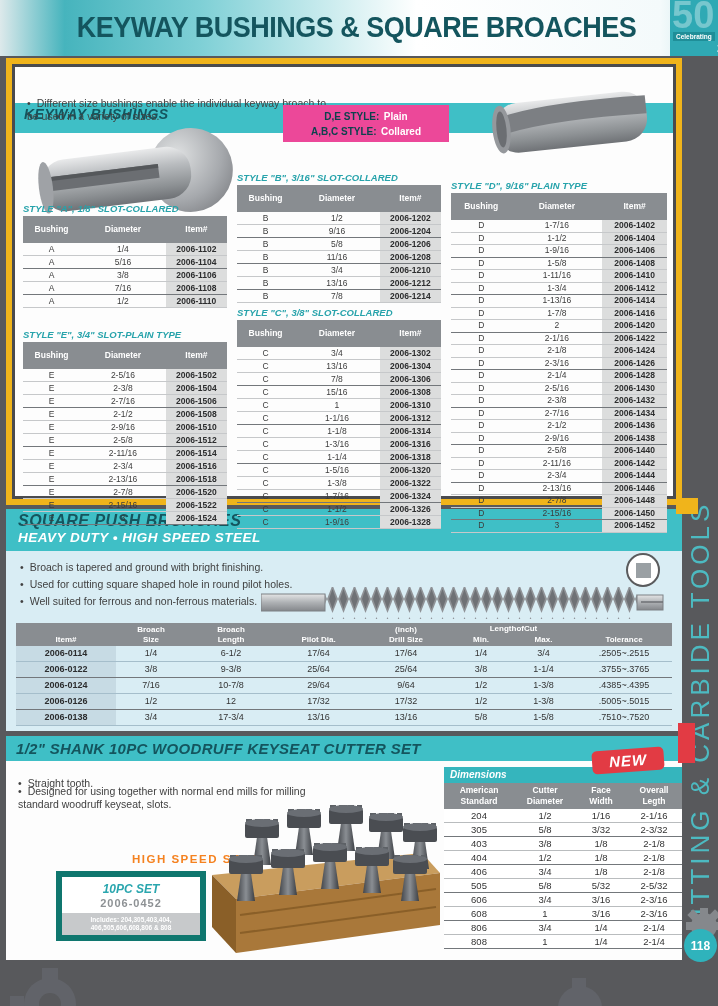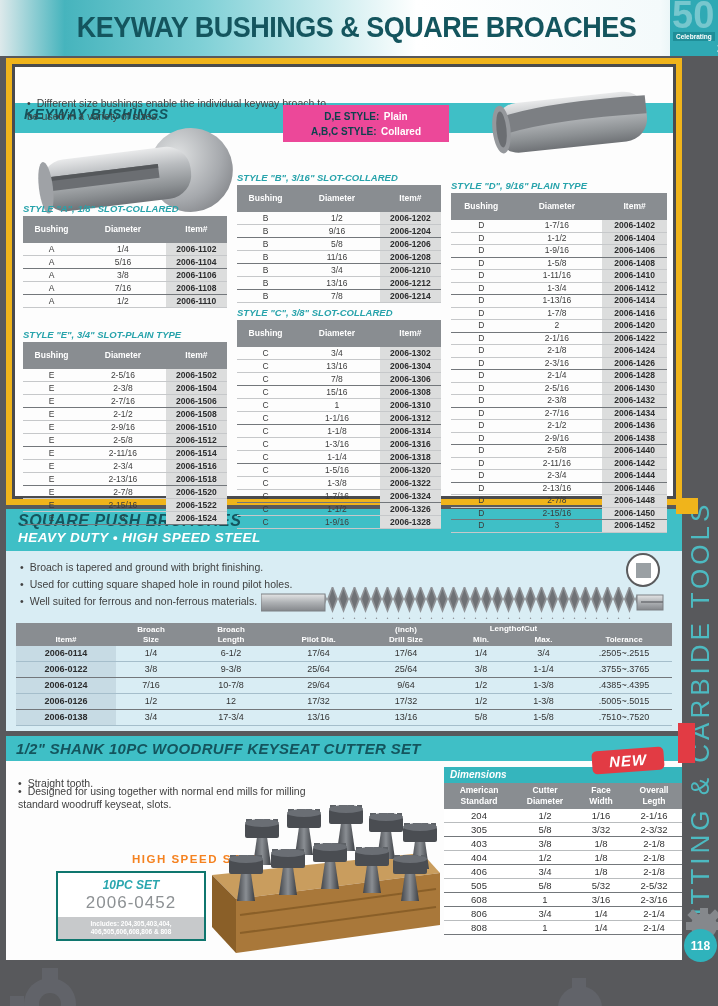--- a/index.html
+++ b/index.html
@@ -92,23 +92,23 @@
   
   .wd-sec { position:absolute; left:6px; top:736px; width:676px; height:224px; background:#fdfdfd; }
   .wd-bar { position:absolute; left:0; top:0; right:0; height:25px; font-size:15px;
          line-height:25px; padding-left:10px; letter-spacing:.3px; }
   .wd-body { position:absolute; left:0; top:25px; right:0; bottom:0; }
   .wd-bullet1 { left:12px; top:16px; width:330px; }
   .wd-bullet2 { left:12px; top:24px; width:330px; }
   .hss { position:absolute; left:126px; top:92px; font-size:11.5px; font-weight:bold;
          color:#f58220; letter-spacing:1.5px; }
   .set-box { position:absolute; left:50px; top:110px; width:150px; background:#fff;
-         border:2px solid #0f766e; text-align:center; }
+         border:6px solid #0f766e; text-align:center; }
   .set-label { font-size:12px; font-weight:bold; font-style:italic; color:#2aa6ae; margin-top:5px; }
-  .set-item { font-size:17px; font-weight:normal; color:#8d9194; letter-spacing:1px; margin:1px 8px 4px; }
+  .set-item { font-size:11px; font-weight:bold; color:#8d9194; letter-spacing:1px; margin:1px 8px 4px; }
   .set-inc { background:#c7c9cb; color:#fff; font-size:6.5px; font-weight:bold;
          line-height:8px; padding:3px 4px; }
   .cutters-img { position:absolute; left:178px; top:6px; }
   .dim-strip { position:absolute; left:438px; top:6px; width:238px; height:16px; background:#35b5bd;
          color:#fff; font-size:10px; font-weight:bold; font-style:italic; line-height:16px; padding-left:6px; }
   .wd-table { position:absolute; left:438px; top:22px; width:238px; background:#fff; }
   .wd-table th { background:#898d91; color:#fff; font-size:8.5px; font-weight:bold;
          line-height:11px; padding:2px 0; white-space:pre-line; }
   .wd-table td { font-size:9.5px; text-align:center; height:13px; line-height:13px;
          color:#333; border-bottom:1px solid #b9bcbe; padding:0; }
@@ -824,20 +824,26 @@
               <td>3/4</td>
               <td>1/8</td>
               <td>2-1/8</td>
             </tr>
             <tr class="group-end">
               <td>505</td>
               <td>5/8</td>
               <td>5/32</td>
               <td>2-5/32</td>
             </tr>
+            <tr>
+              <td>606</td>
+              <td>3/4</td>
+              <td>3/16</td>
+              <td>2-3/16</td>
+            </tr>
             <tr class="group-end">
               <td>608</td>
               <td>1</td>
               <td>3/16</td>
               <td>2-3/16</td>
             </tr>
             <tr>
               <td>806</td>
               <td>3/4</td>
               <td>1/4</td>

